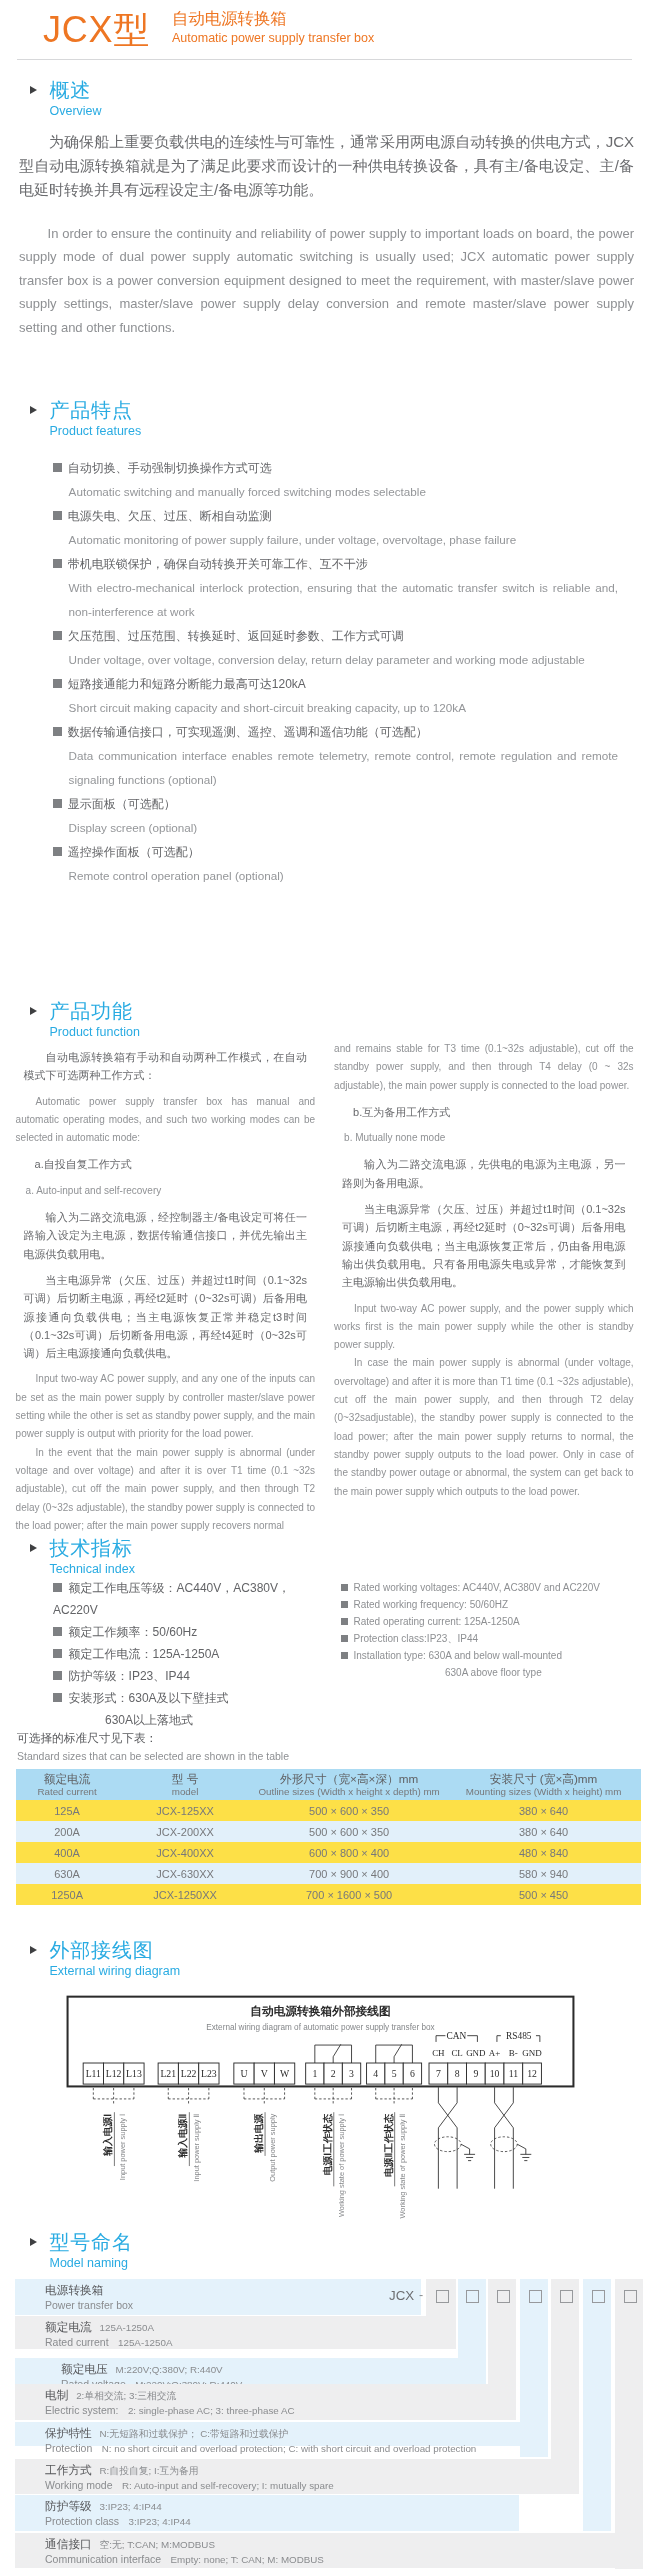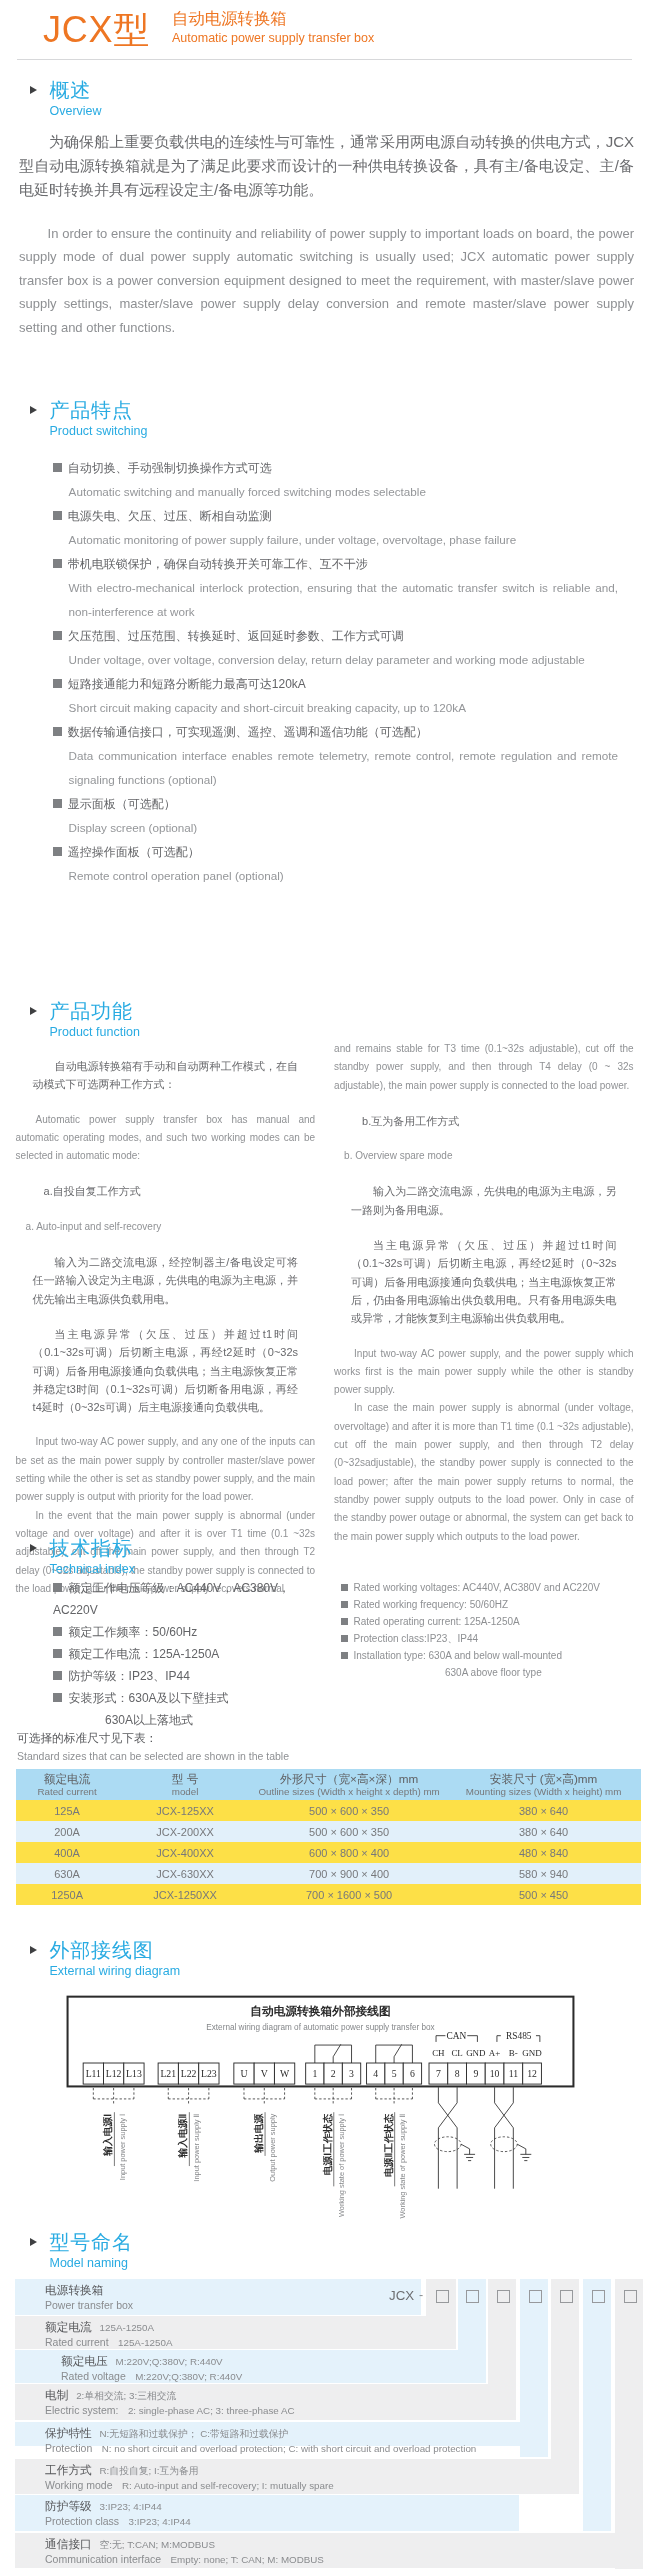--- a/index.html
+++ b/index.html
@@ -23,21 +23,21 @@
   .ov-en{position:absolute;left:19px;top:222px;width:615px;font-size:13px;line-height:23.4px;
          color:#8E9093;text-align:justify;text-indent:2.2em;}
   
   .feats{position:absolute;left:53px;top:456px;width:565px;}
   .feat-cn{font-size:12px;color:#636467;line-height:24px;}
   .feat-cn .sq{display:inline-block;width:8.6px;height:8.6px;background:#7E8083;margin-right:6.2px;}
   .feat-en{font-size:11.7px;color:#949699;line-height:24px;margin-left:15.6px;text-align:justify;}
   
   .func{position:absolute;left:15.6px;top:1040px;width:618px;display:flex;gap:19px;}
   .fcol{width:300px;}
-  .fp-cn{font-size:11px;color:#68696C;line-height:18.3px;text-align:justify;text-indent:2em;margin:17px;}
+  .fp-cn{font-size:11px;color:#68696C;line-height:18.3px;text-align:justify;text-indent:2em;margin:8px;}
   .fp-en{font-size:10px;color:#909295;line-height:18.3px;text-align:justify;text-indent:2em;margin:0;}
   .fp-sub{text-indent:1em;}
   .noind{text-indent:0;}
   
   .tech-cn{position:absolute;left:53px;top:1577px;width:273px;font-size:12px;color:#636467;line-height:22px;}
   .tech-en{position:absolute;left:341px;top:1579px;width:297px;font-size:10px;color:#8E9093;line-height:17px;}
   .tech-cn .sq{display:inline-block;width:8.6px;height:8.6px;background:#7E8083;margin-right:7px;}
   .tech-en .sq{display:inline-block;width:7px;height:7px;background:#7E8083;margin-right:5.5px;}
   .tech-extra-cn{margin-left:52px;}
   .tech-extra-en{margin-left:104px;}
@@ -93,21 +93,21 @@
     <span class="tri"></span>
     <div class="cn">概述</div>
     <div class="en">Overview</div>
   </div>
   <div class="ov-cn">为确保船上重要负载供电的连续性与可靠性，通常采用两电源自动转换的供电方式，JCX型自动电源转换箱就是为了满足此要求而设计的一种供电转换设备，具有主/备电设定、主/备电延时转换并具有远程设定主/备电源等功能。</div>
   <div class="ov-en">In order to ensure the continuity and reliability of power supply to important loads on board, the power supply mode of dual power supply automatic switching is usually used; JCX automatic power supply transfer box is a power conversion equipment designed to meet the requirement, with master/slave power supply settings, master/slave power supply delay conversion and remote master/slave power supply setting and other functions.</div>
 
   <div class="sec" style="top:399px;">
     <span class="tri"></span>
     <div class="cn">产品特点</div>
-    <div class="en">Product switching</div>
+    <div class="en">Product features</div>
   </div>
   <div class="feats">
     <div class="feat">
       <div class="feat-cn"><span class="sq"></span><span>自动切换、手动强制切换操作方式可选</span></div>
       <div class="feat-en">Automatic switching and manually forced switching modes selectable</div>
     </div>
     <div class="feat">
       <div class="feat-cn"><span class="sq"></span><span>电源失电、欠压、过压、断相自动监测</span></div>
       <div class="feat-en">Automatic monitoring of power supply failure, under voltage, overvoltage, phase failure</div>
     </div>
@@ -141,29 +141,29 @@
     <span class="tri"></span>
     <div class="cn">产品功能</div>
     <div class="en">Product function</div>
   </div>
   <div class="func">
     <div class="fcol">
       <p class="fp-cn">自动电源转换箱有手动和自动两种工作模式，在自动模式下可选两种工作方式：</p>
       <p class="fp-en">Automatic power supply transfer box has manual and automatic operating modes, and such two working modes can be selected in automatic mode:</p>
       <p class="fp-cn fp-sub">a.自投自复工作方式</p>
       <p class="fp-en fp-sub">a. Auto-input and self-recovery</p>
-      <p class="fp-cn">输入为二路交流电源，经控制器主/备电设定可将任一路输入设定为主电源，先供电的电源为主电源，并优先输出主电源供负载用电。</p>
+      <p class="fp-cn">输入为二路交流电源，经控制器主/备电设定可将任一路输入设定为主电源，数据传输通信接口，并优先输出主电源供负载用电。</p>
       <p class="fp-cn">当主电源异常（欠压、过压）并超过t1时间（0.1~32s可调）后切断主电源，再经t2延时（0~32s可调）后备用电源接通向负载供电；当主电源恢复正常并稳定t3时间（0.1~32s可调）后切断备用电源，再经t4延时（0~32s可调）后主电源接通向负载供电。</p>
       <p class="fp-en">Input two-way AC power supply, and any one of the inputs can be set as the main power supply by controller master/slave power setting while the other is set as standby power supply, and the main power supply is output with priority for the load power.</p>
       <p class="fp-en">In the event that the main power supply is abnormal (under voltage and over voltage) and after it is over T1 time (0.1 ~32s adjustable), cut off the main power supply, and then through T2 delay (0~32s adjustable), the standby power supply is connected to the load power; after the main power supply recovers normal</p>
     </div>
     <div class="fcol">
       <p class="fp-en noind">and remains stable for T3 time (0.1~32s adjustable), cut off the standby power supply, and then through T4 delay (0 ~ 32s adjustable), the main power supply is connected to the load power.</p>
       <p class="fp-cn fp-sub">b.互为备用工作方式</p>
-      <p class="fp-en fp-sub">b. Overview spare mode</p>
+      <p class="fp-en fp-sub">b. Mutually none mode</p>
       <p class="fp-cn">输入为二路交流电源，先供电的电源为主电源，另一路则为备用电源。</p>
       <p class="fp-cn">当主电源异常（欠压、过压）并超过t1时间（0.1~32s可调）后切断主电源，再经t2延时（0~32s可调）后备用电源接通向负载供电；当主电源恢复正常后，仍由备用电源输出供负载用电。只有备用电源失电或异常，才能恢复到主电源输出供负载用电。</p>
       <p class="fp-en">Input two-way AC power supply, and the power supply which works first is the main power supply while the other is standby power supply.</p>
       <p class="fp-en">In case the main power supply is abnormal (under voltage, overvoltage) and after it is more than T1 time (0.1 ~32s adjustable), cut off the main power supply, and then through T2 delay (0~32sadjustable), the standby power supply is connected to the load power; after the main power supply returns to normal, the standby power supply outputs to the load power. Only in case of the standby power outage or abnormal, the system can get back to the main power supply which outputs to the load power.</p>
     </div>
   </div>
 
   <div class="sec" style="top:1537px;">
     <span class="tri"></span>
     <div class="cn">技术指标</div>
@@ -382,21 +382,21 @@
     <div class="nstrip bg-gray" style="left:600px;width:28px;height:290px;"></div>
 
     <div class="nrow bg-blue" style="top:0;height:36px;width:406px;">
       <div class="l1"><span class="n-cn">电源转换箱</span></div>
       <div class="l2"><span class="n-en">Power transfer box</span></div>
     </div>
     <div class="nrow bg-gray" style="top:37px;height:33px;width:441px;">
       <div class="l1"><span class="n-cn">额定电流</span><span class="n-vcn">125A-1250A</span></div>
       <div class="l2"><span class="n-en">Rated current</span><span class="n-ven">125A-1250A</span></div>
     </div>
-    <div class="nrow bg-blue" style="top:71px;height:33px;width:471px;padding-left:46px;">
+    <div class="nrow bg-blue" style="top:79px;height:33px;width:471px;padding-left:46px;">
       <div class="l1"><span class="n-cn">额定电压</span><span class="n-vcn">M:220V;Q:380V; R:440V</span></div>
       <div class="l2"><span class="n-en">Rated voltage</span><span class="n-ven">M:220V;Q:380V; R:440V</span></div>
     </div>
     <div class="nrow bg-gray" style="top:105px;height:36px;width:501px;">
       <div class="l1"><span class="n-cn">电制</span><span class="n-vcn">2:单相交流; 3:三相交流</span></div>
       <div class="l2"><span class="n-en">Electric system:</span><span class="n-ven">2: single-phase AC; 3: three-phase AC</span></div>
     </div>
     <div class="nrow bg-blue" style="top:143px;height:24px;width:533px;">
       <div class="l1"><span class="n-cn">保护特性</span><span class="n-vcn">N:无短路和过载保护； C:带短路和过载保护</span></div>
       <div class="l2"><span class="n-en">Protection</span><span class="n-ven">N: no short circuit and overload protection; C: with short circuit and overload protection</span></div>

